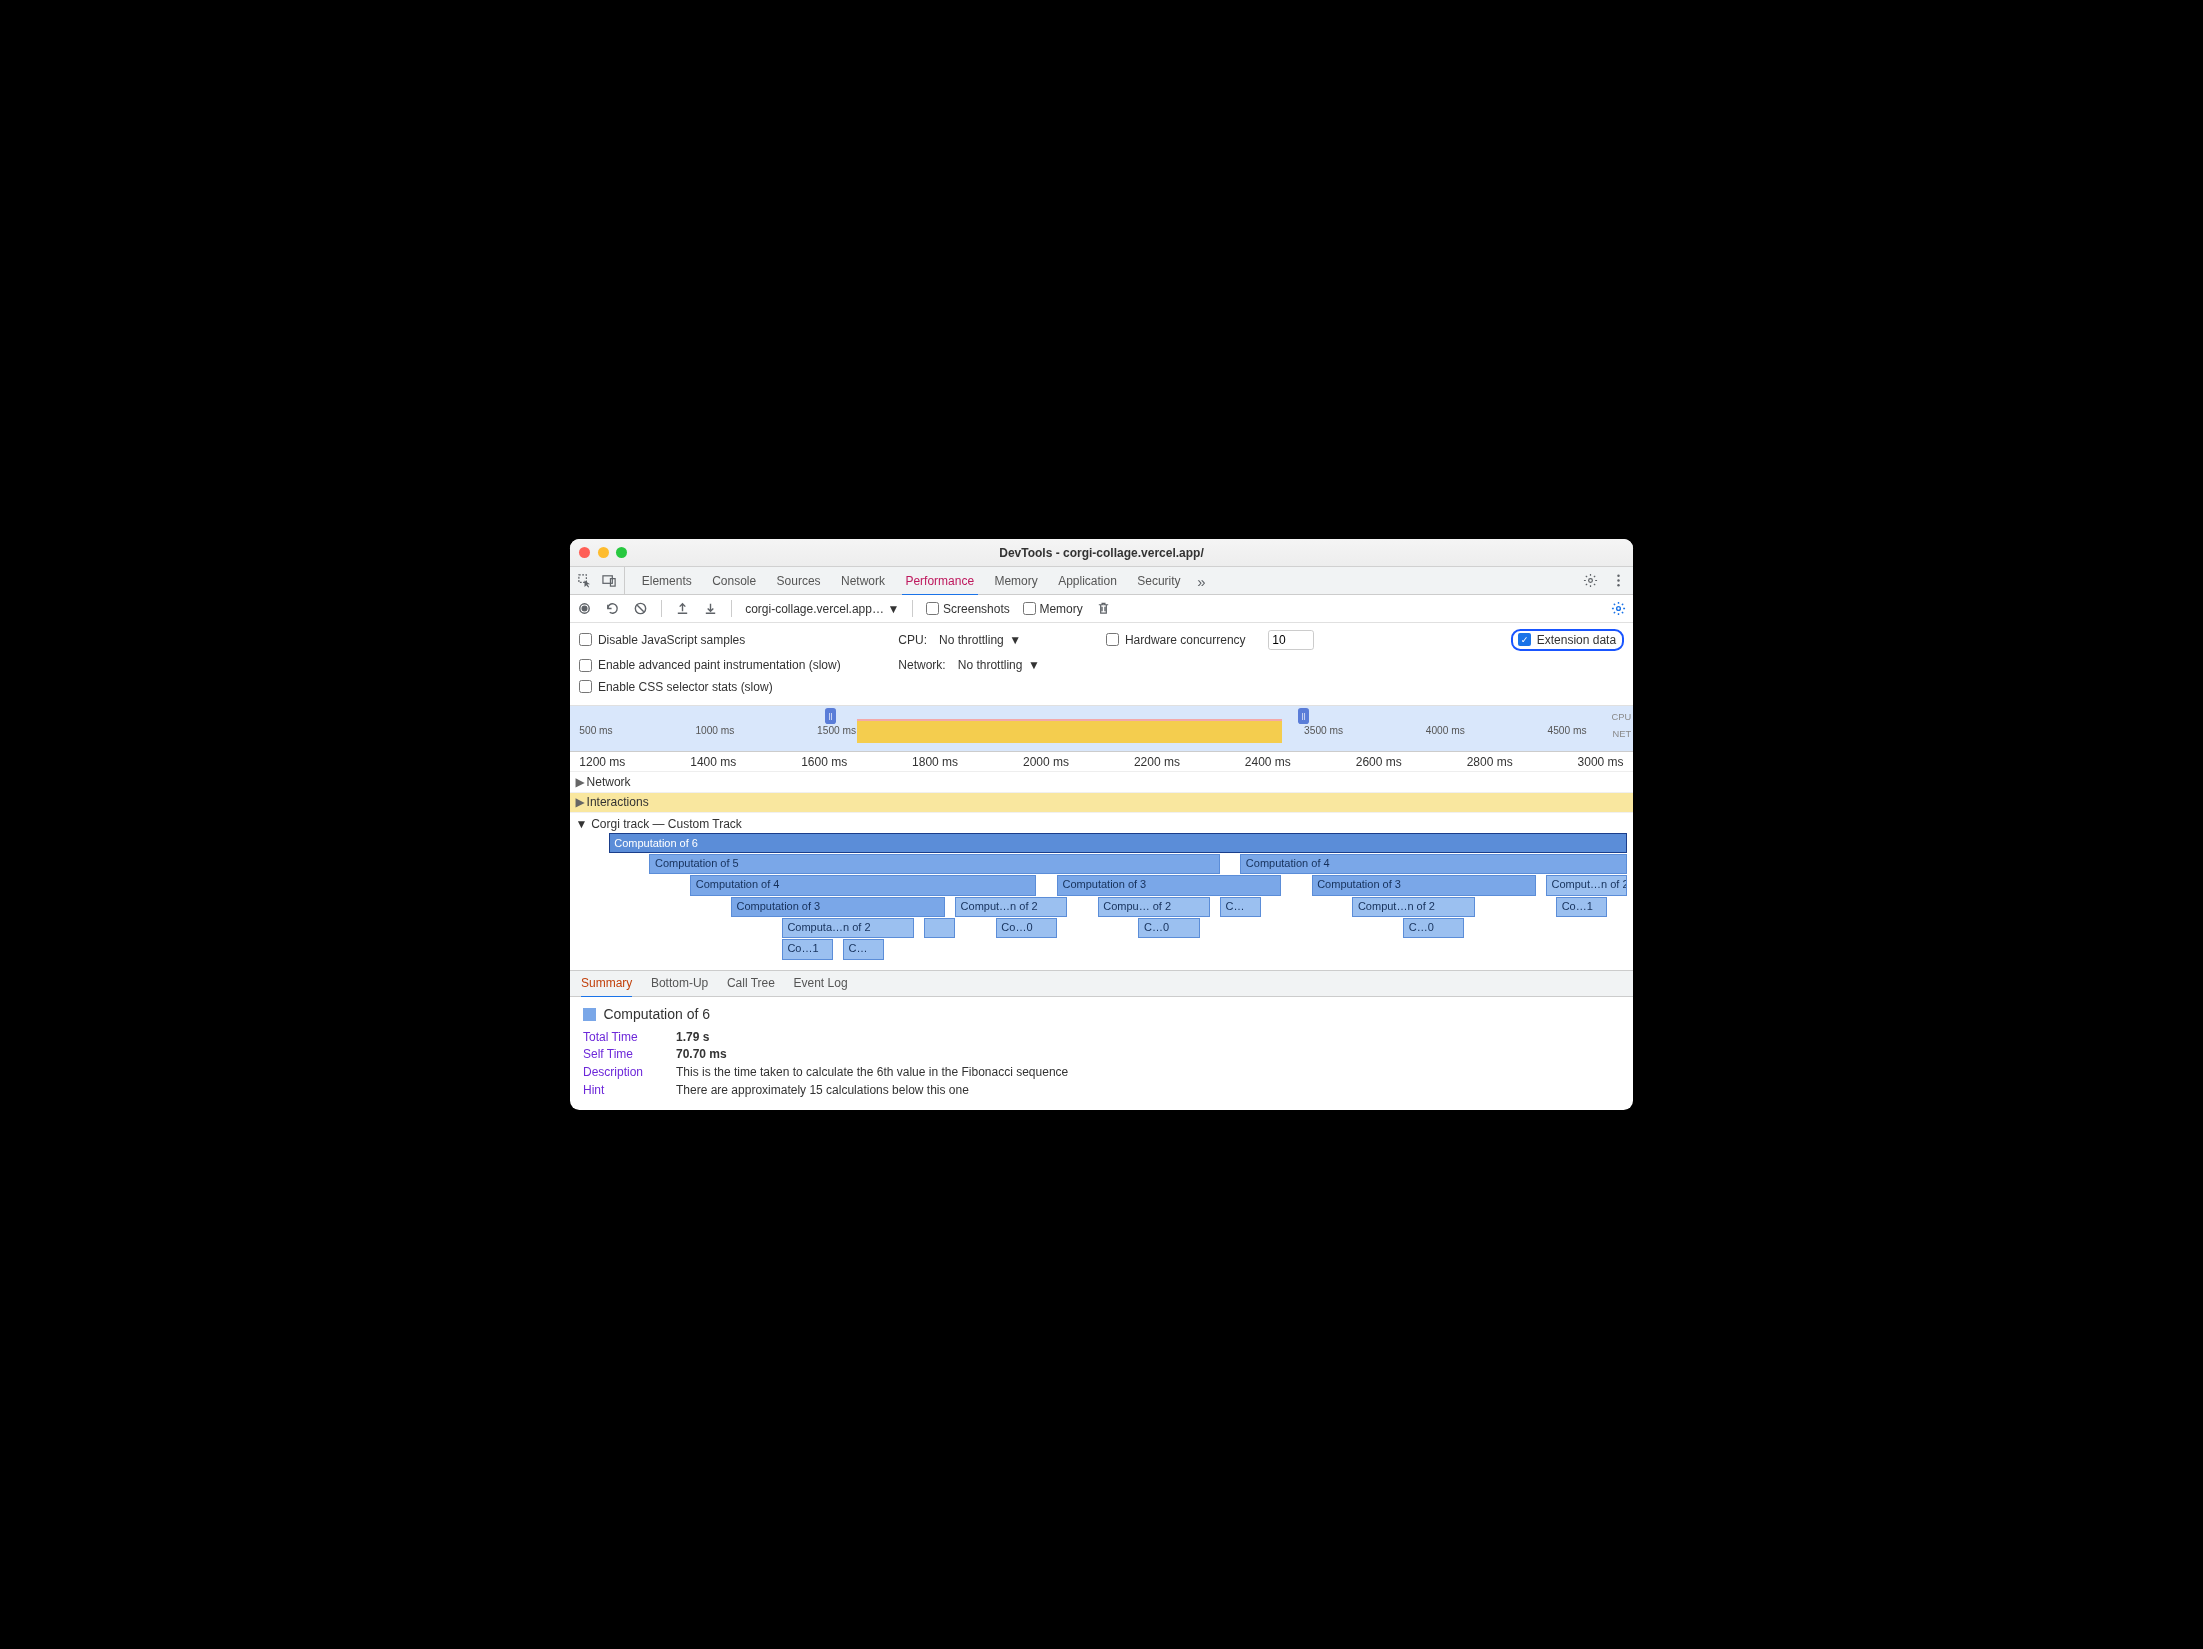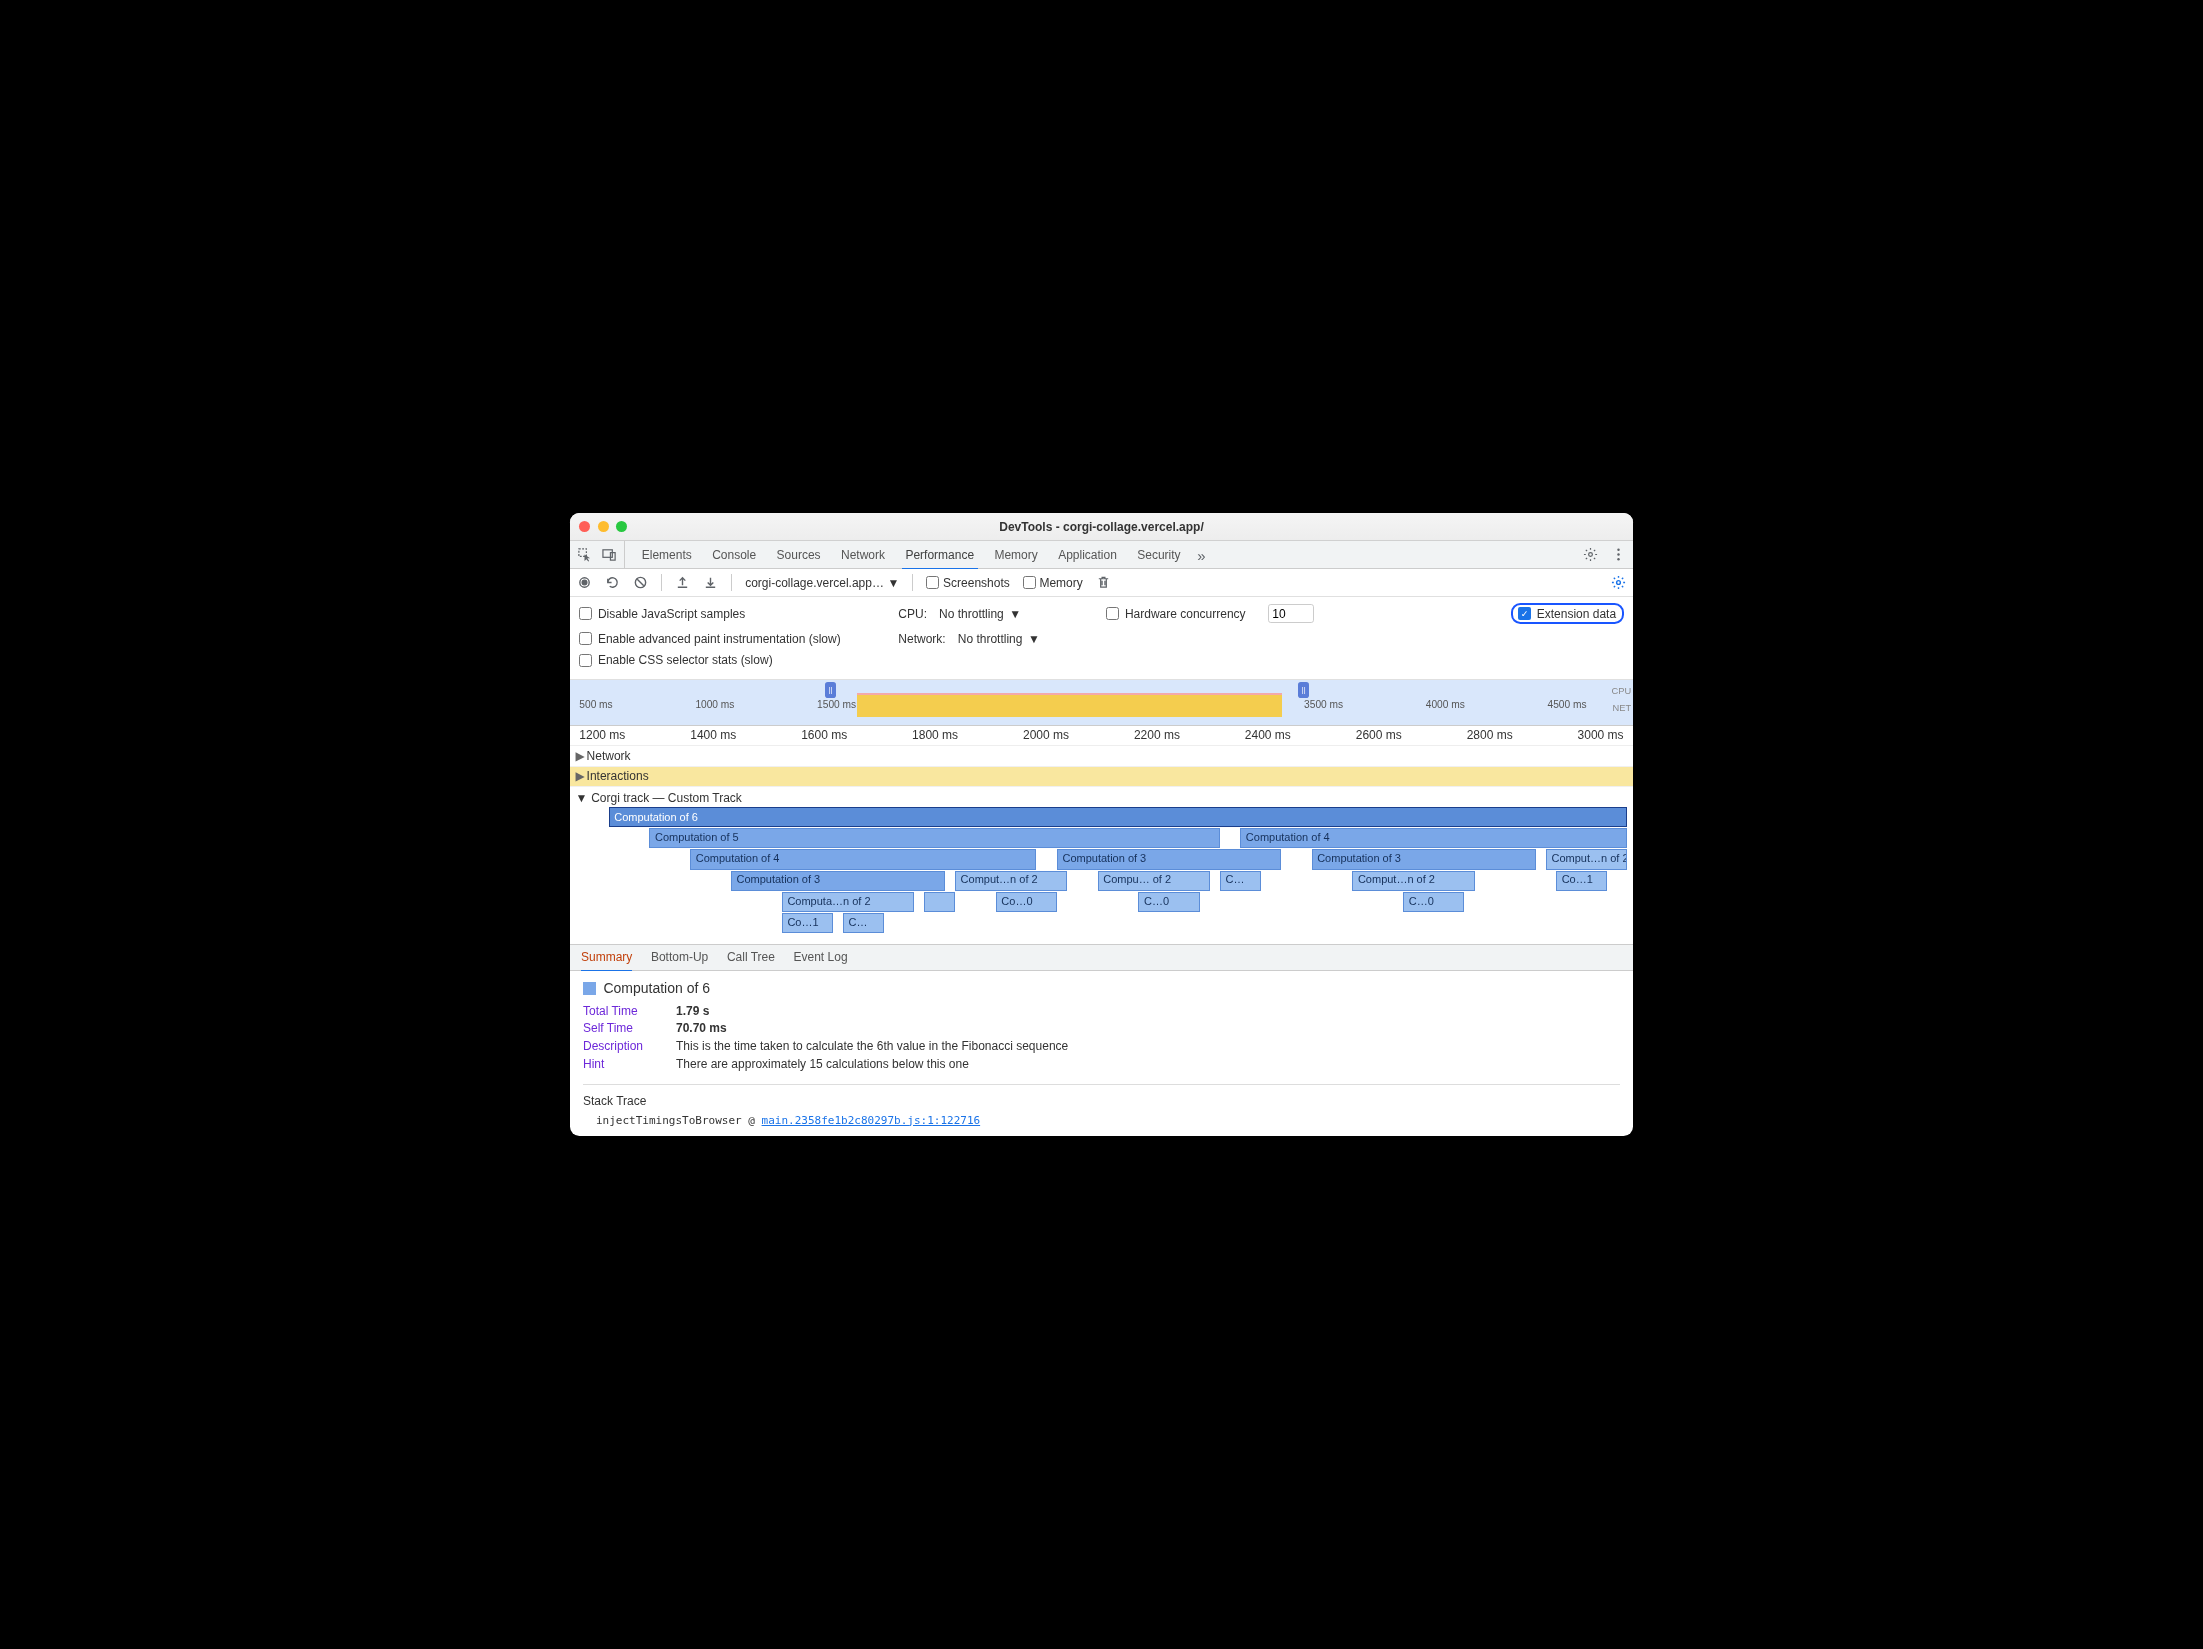--- a/index.html
+++ b/index.html
@@ -12,21 +12,21 @@
 .traffic-lights .dot { width: 11px; height: 11px; border-radius: 50%; }
 .dot.red { background: #ff5f57; }
 .dot.yellow { background: #febc2e; }
 .dot.green { background: #28c840; }
 .titlebar .title { position: absolute; left: 50%; transform: translateX(-50%); font-size: 12px; color: #333; font-weight: 600; }
 
 
 .tabbar { display: flex; align-items: center; height: 28px; border-bottom: 0.9px solid #ccc; padding: 0 7.4px; gap: 13px; background: #f1f3f4; }
 .tabbar .left-icons { display: flex; gap: 9.3px; align-items: center; padding-right: 7.4px; border-right: 0.9px solid #ccc; height: 100%; }
 .tabbar .tab { padding: 0 3.7px; height: 100%; display: flex; align-items: center; color: #555; cursor: pointer; font-size: 12px; }
-.tabbar .tab.active { color: #404040; border-bottom: 1.9px solid #1a73e8; margin-bottom: -0.9px; }
+.tabbar .tab.active { color: #be185d; border-bottom: 1.9px solid #1a73e8; margin-bottom: -0.9px; }
 .tabbar .right-icons { margin-left: auto; display: flex; gap: 13px; align-items: center; }
 
 .icon { width: 15px; height: 15px; display: inline-block; color: #5f6368; }
 
 
 .toolbar { display: flex; align-items: center; height: 28px; border-bottom: 0.9px solid #e0e0e0; padding: 0 7.4px; gap: 13px; }
 .toolbar .sep { width: 0.9px; height: 16.7px; background: #ccc; }
 .drop { display: flex; align-items: center; gap: 3.7px; color: #333; }
 .toolbar label.cb { display: flex; align-items: center; gap: 3.7px; }
 .gear-blue { color: #1a73e8; margin-left: auto; }
@@ -324,24 +324,16 @@
         <b>70.70 ms</b>
       </div>
     <div class="kv">
         <span class="k">Description</span>
         <span>This is the time taken to calculate the 6th value in the Fibonacci sequence</span>
       </div>
     <div class="kv">
         <span class="k">Hint</span>
         <span>There are approximately 15 calculations below this one</span>
       </div>
-    <div class="stack">
-      <div>Stack Trace</div>
-      <div class="st-line">
-        <span>injectTimingsToBrowser</span>
-        <span>@</span>
-        <a href="#">main.2358fe1b2c80297b.js:1:122716</a>
-      </div>
-    </div>
   </div>
 
 </div>
 
 
 </body></html>

